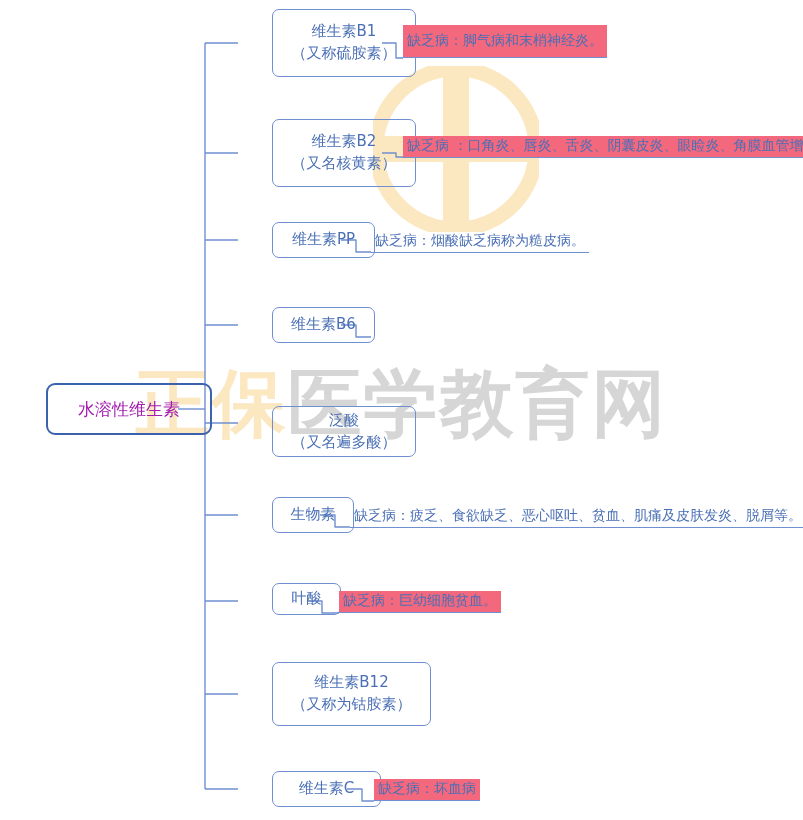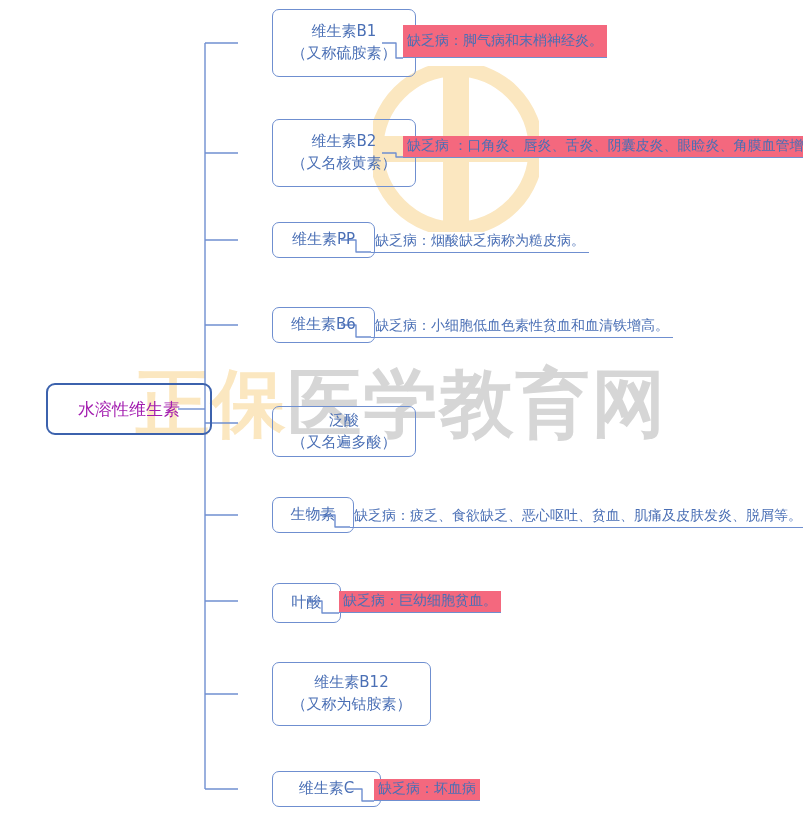--- a/index.html
+++ b/index.html
@@ -154,37 +154,34 @@
   <div class="node" style="left:238px; top:222px; width:103px; height:36px;">
     <span>维生素PP</span>
   </div>
   <div class="annot plain" style="left:371px; top:231px; height:22px;">
     <span>缺乏病：烟酸缺乏病称为糙皮病。</span>
   </div>
 
   <div class="node" style="left:238px; top:307px; width:103px; height:36px;">
     <span>维生素B6</span>
   </div>
-  <div class="annot plain" style="left:371px; top:316px; height:22px;">
-    <span>缺乏病：小细胞低血色素性贫血和血清铁增高。</span>
-  </div>
 
   <div class="node" style="left:238px; top:497px; width:82px; height:36px;">
     <span>生物素</span>
   </div>
 
   <div class="node" style="left:238px; top:406px; width:144px; height:51px;">
     <span>泛酸</span>
     <span class="sub">（又名遍多酸）</span>
   </div>
   <div class="annot plain" style="left:350px; top:506px; height:22px;">
     <span>缺乏病：疲乏、食欲缺乏、恶心呕吐、贫血、肌痛及皮肤发炎、脱屑等。</span>
   </div>
 
-  <div class="node" style="left:238px; top:583px; width:69px; height:40px;text-align:right;">
+  <div class="node" style="left:238px; top:583px; width:69px; height:32px;text-align:right;">
     <span>叶酸</span>
   </div>
   <div class="annot hl" style="left:339px; top:591px; height:22px;">
     <span>缺乏病：巨幼细胞贫血。</span>
   </div>
 
   <div class="node" style="left:238px; top:662px; width:159px; height:64px;">
     <span>维生素B12</span>
     <span class="sub">（又称为钴胺素）</span>
   </div>

